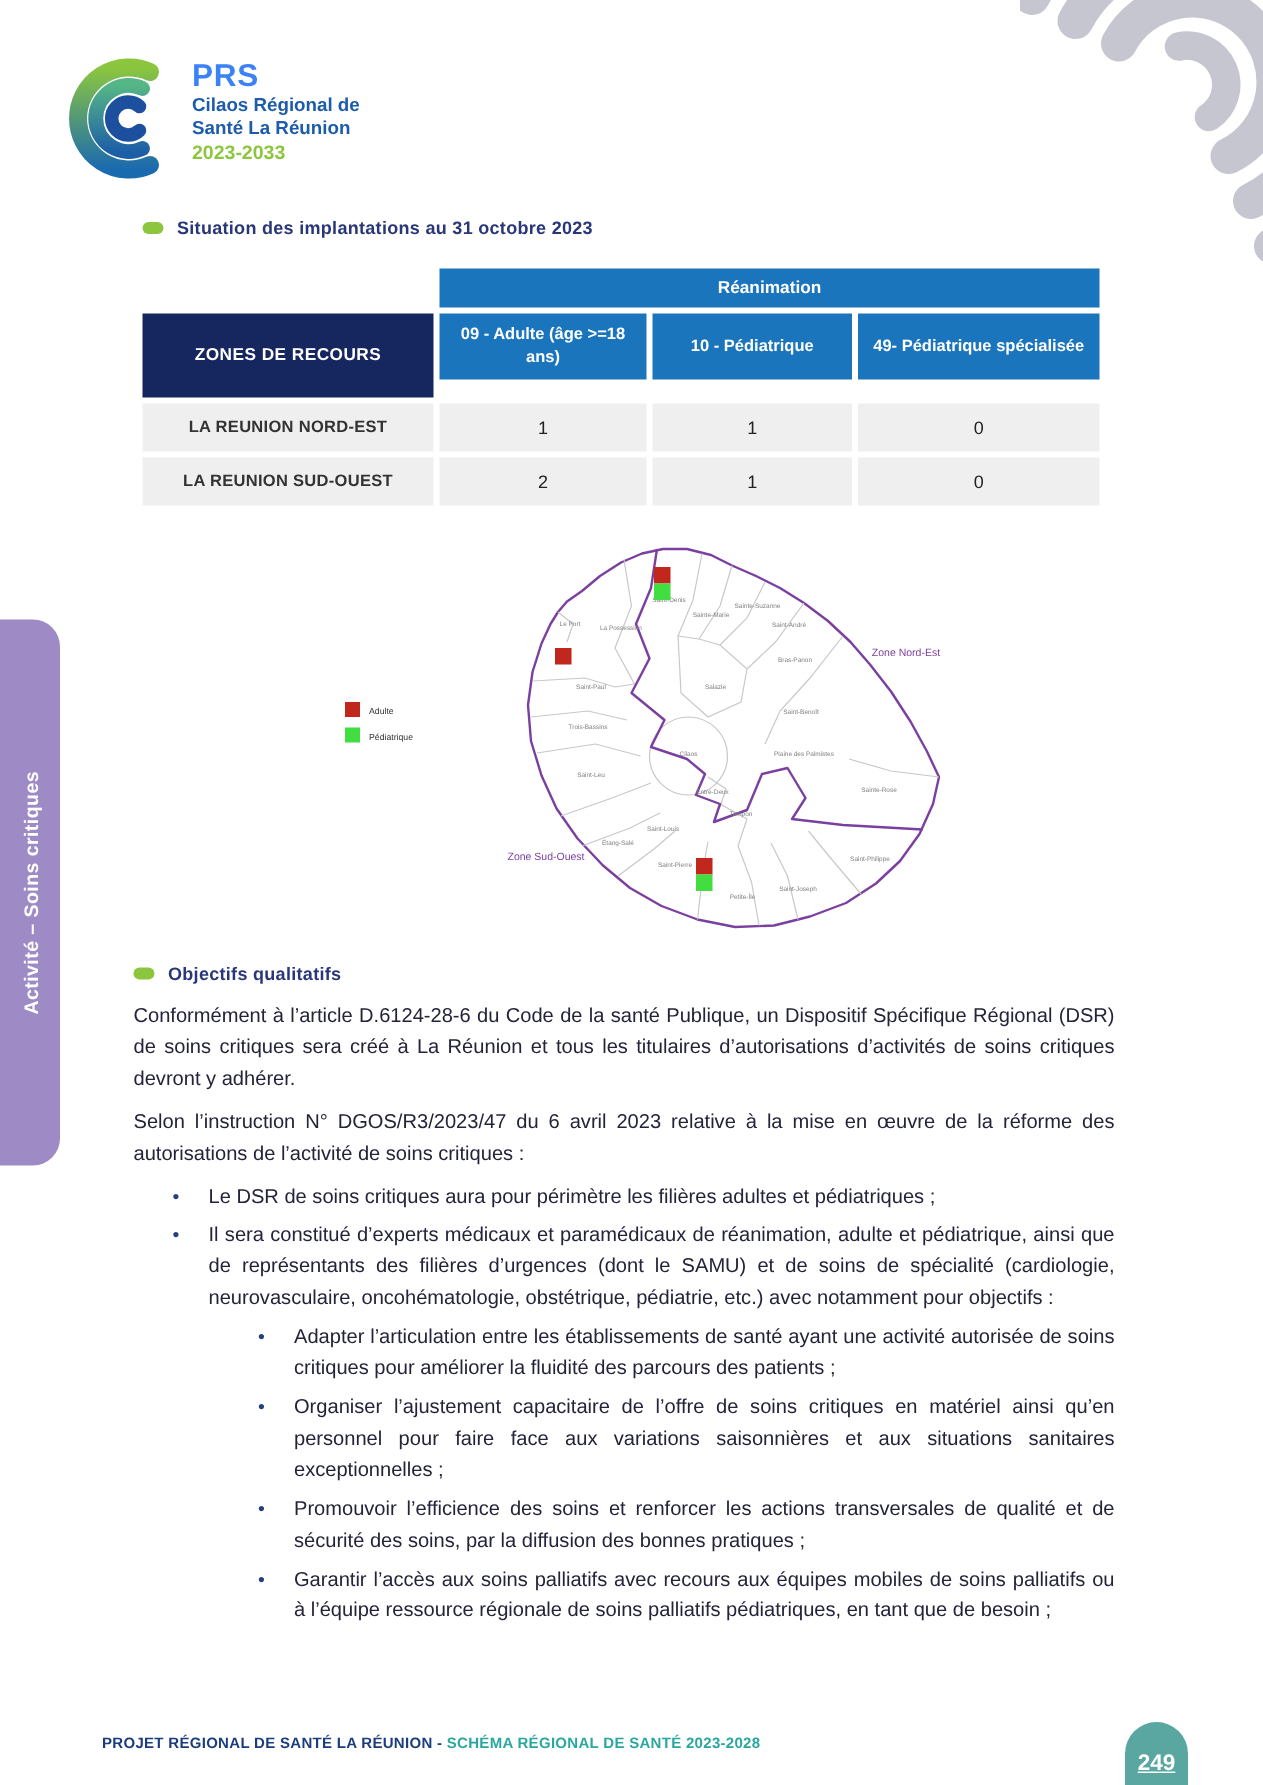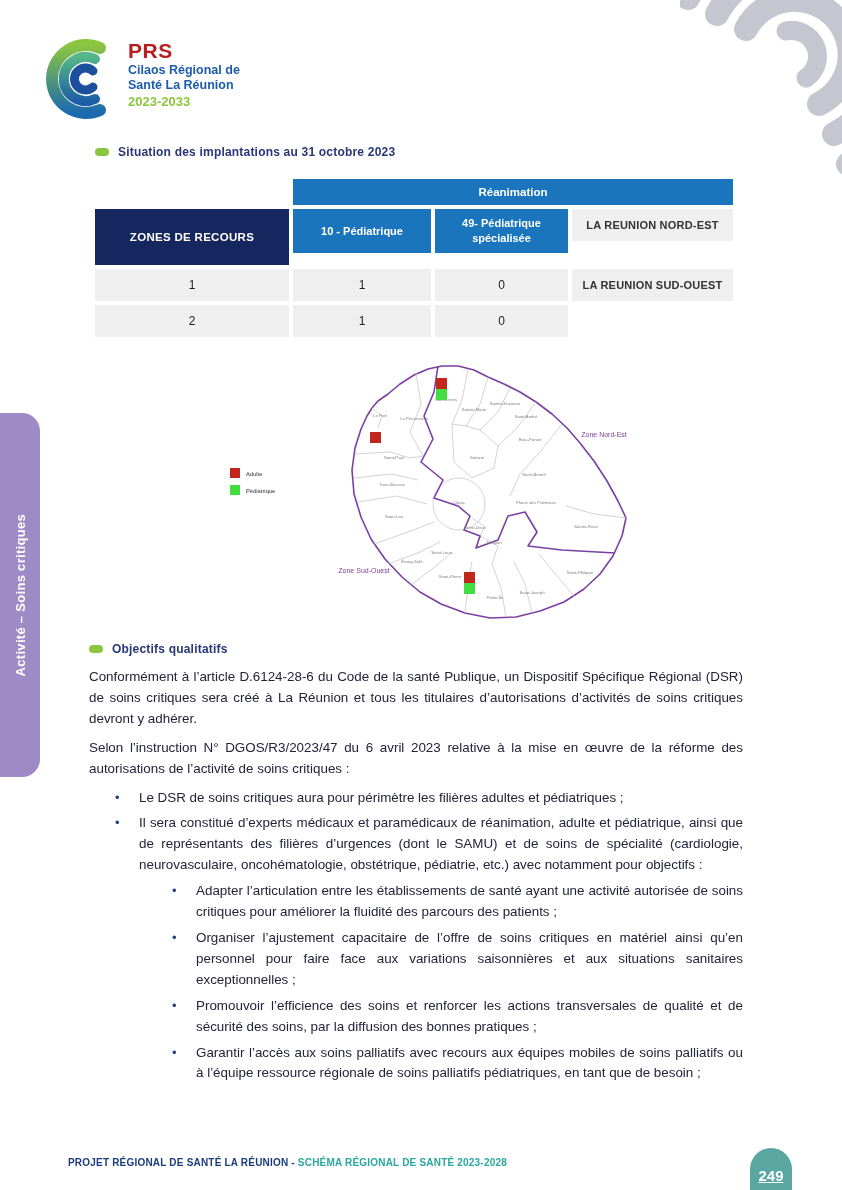--- a/index.html
+++ b/index.html
@@ -3,21 +3,21 @@
 <meta charset="utf-8">
 <style>
   html,body{margin:0;padding:0;}
   body{
     width:842px;height:1190px;position:relative;background:#ffffff;overflow:hidden;
     font-family:"Liberation Sans","DejaVu Sans",sans-serif;color:#23233a;
   }
   
   .logo{position:absolute;left:28px;top:34px;display:flex;align-items:flex-start;gap:8px;}
   .logo-text{padding-top:6px;line-height:1.05;}
-  .logo-acronym{font-size:21px;font-weight:bold;color:#b91c1c;letter-spacing:.5px;}
+  .logo-acronym{font-size:21px;font-weight:bold;color:#3b82f6;letter-spacing:.5px;}
   .logo-line{font-size:12.5px;font-weight:bold;color:#1c5cab;margin-top:2px;}
   .logo-years{font-size:13px;font-weight:bold;color:#8cc63f;margin-top:3px;}
   .deco-swirl{position:absolute;top:0;right:0;}
   
   .side-tab{
     position:absolute;left:0;top:413px;width:40px;height:364px;background:#9e8bc6;
     border-radius:0 18px 18px 0;display:flex;align-items:center;justify-content:center;
   }
   .side-tab span{
     writing-mode:vertical-rl;transform:rotate(180deg);
@@ -108,20 +108,21 @@
 
 <div class="sec-title" id="title-implantations">
   <span class="dash"></span>
   <span class="txt">Situation des implantations au 31 octobre 2023</span>
 </div>
 
 <div class="tbl">
   <div></div>
   <div class="cell group">Réanimation</div>
   <div class="cell corner">ZONES DE RECOURS</div>
+  <div class="cell colhead">09 - Adulte (âge &gt;=18 ans)</div>
   <div class="cell colhead">10 - Pédiatrique</div>
   <div class="cell colhead">49- Pédiatrique spécialisée</div>
 
   <div class="cell zone">LA REUNION NORD-EST</div>
   <div class="cell val">1</div>
   <div class="cell val">1</div>
   <div class="cell val">0</div>
 
   <div class="cell zone">LA REUNION SUD-OUEST</div>
   <div class="cell val">2</div>

